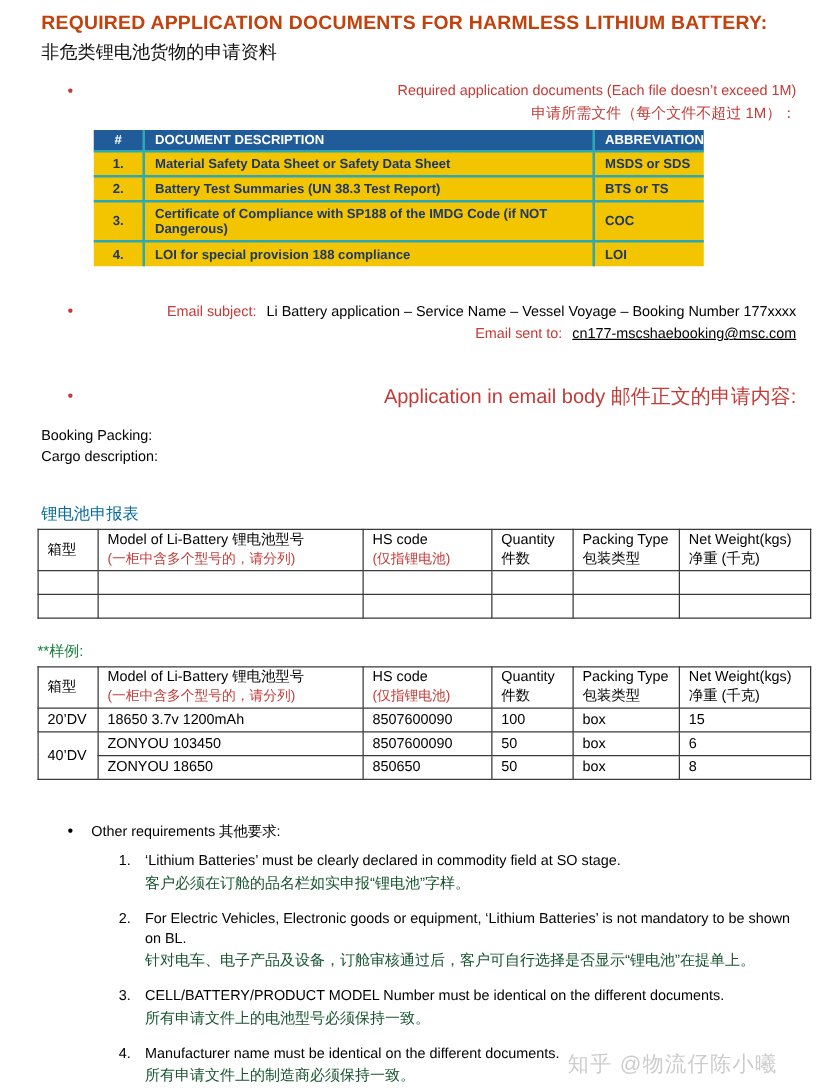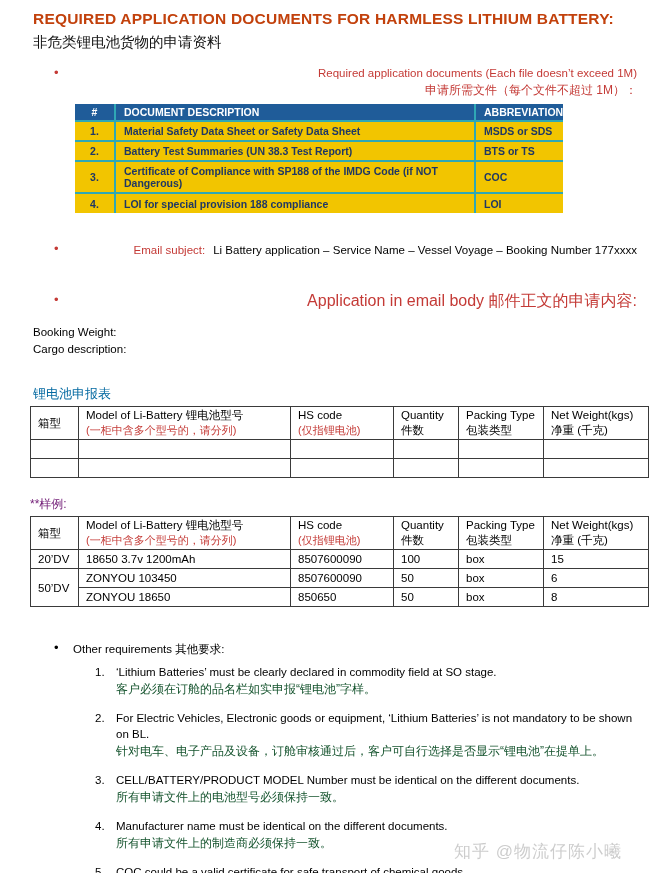--- a/index.html
+++ b/index.html
@@ -70,21 +70,21 @@
   .email-label{color:var(--red);margin-right:8px;}
   .email-link{
     color:#000;text-decoration:underline;cursor:pointer;
   }
   .b3{margin-top:34px;font-size:16px;line-height:16px;}
 
   .plain-fields{margin:15px 0 0 33px;}
   .plain-fields div{font-size:11.5px;line-height:17px;color:#000;}
 
   .section-label{margin:28px 0 0 33px;font-size:13px;color:#0369a1;line-height:16px;}
-  .sample-label{margin:19px 0 3px 30px;font-size:12px;color:#701a75;line-height:15px;}
+  .sample-label{margin:19px 0 3px 30px;font-size:12px;color:#15803d;line-height:15px;}
 
   
   .form-table{
     border-collapse:collapse;margin:4px 0 0 30px;
     width:618px;table-layout:fixed;
   }
   .form-table th,.form-table td{
     border:1px solid #3a3a3a;
     font-size:11.5px;font-weight:normal;text-align:left;
     padding:1px 7px;vertical-align:middle;color:#000;
@@ -158,28 +158,31 @@
         <td>LOI for special provision 188 compliance</td>
         <td>LOI</td>
       </tr>
     </tbody>
   </table>
 
   <div class="bullet red-b email-block">
     <div class="email-row">
       <span class="email-label">Email subject:</span><span style="color:#000">Li Battery application – Service Name – Vessel Voyage – Booking Number 177xxxx</span>
     </div>
+    <div class="email-row">
+      <span class="email-label">Email sent to:</span><span class="email-link">cn177-mscshaebooking@msc.com</span>
+    </div>
   </div>
 
   <div class="bullet red-b b3">
     <span>Application in email body 邮件正文的申请内容:</span>
   </div>
 
   <div class="plain-fields">
-    <div>Booking Weight:</div>
+    <div>Booking Packing:</div>
     <div>Cargo description:</div>
   </div>
 
   <div class="section-label">锂电池申报表</div>
 
   <table class="form-table">
     <colgroup>
         <col style="width:48px">
         <col style="width:212px">
         <col style="width:103px">
@@ -271,21 +274,21 @@
     <tbody>
       <tr>
         <td>20’DV</td>
         <td>18650 3.7v 1200mAh</td>
         <td>8507600090</td>
         <td>100</td>
         <td>box</td>
         <td>15</td>
       </tr>
       <tr>
-        <td rowspan="2">50’DV</td>
+        <td rowspan="2">40’DV</td>
         <td>ZONYOU 103450</td>
         <td>8507600090</td>
         <td>50</td>
         <td>box</td>
         <td>6</td>
       </tr>
       <tr>
         <td>ZONYOU 18650</td>
         <td>850650</td>
         <td>50</td>

